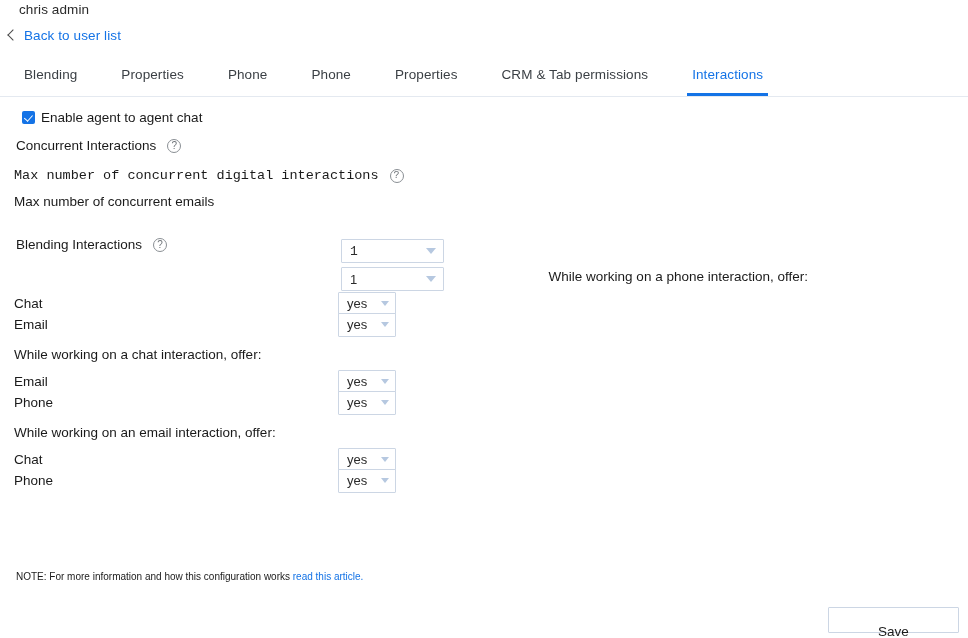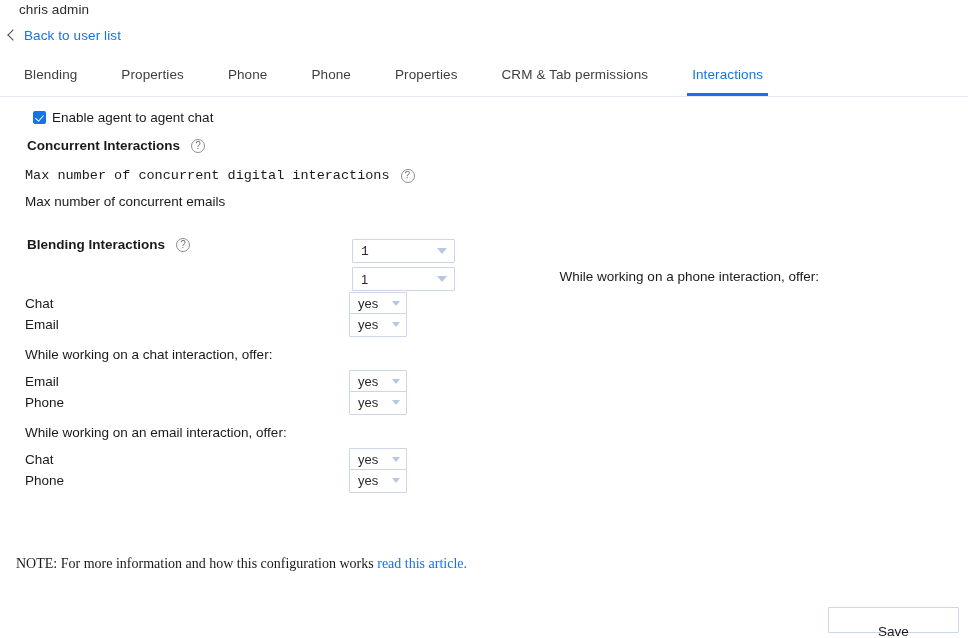--- a/index.html
+++ b/index.html
@@ -72,21 +72,21 @@
     position: absolute;
     left: -5px; right: -5px;
     bottom: -1.5px;
     height: 3px;
     background: #1473e6;
   }
 
   
   .content {
     position: absolute;
-    left: 11px; top: 97px;
+    left: 0; top: 97px;
     width: 808px;
   }
 
   .checkbox-row {
     display: flex; align-items: center;
     margin: 13px 0 0 22px;
     cursor: pointer;
   }
   .cb {
     width: 13px; height: 13px;
@@ -106,21 +106,21 @@
   }
   .cb-label {
     font-size: 13.5px;
     margin-left: 6px;
     color: #1a1a1a;
   }
 
   .section-head {
     display: flex; align-items: center;
     font-size: 13.5px;
-    font-weight: bold;
+    font-weight: normal;
     color: #1a1a1a;
     margin-left: 16px;
   }
   .help {
     display: inline-block;
     width: 14px; height: 14px;
     border: 1.2px solid #8a8f94;
     border-radius: 50%;
     margin-left: 11px;
     position: relative;
@@ -176,24 +176,23 @@
   }
 
   .subhead {
     font-size: 13.5px;
     color: #1a1a1a;
     margin-left: 14px;
   }
 
   .note {
     position: absolute;
-    left: 16px; top: 556px;
-    font-size: 14px;
-    color: #1a1a1a;
-    font-family: Liberation Serif, serif;
+    left: 16px; top: 571px;
+    font-size: 10px;
+    color: #1a1a1a;
   }
   .note a {
     color: #1473e6;
     text-decoration: none;
     cursor: pointer;
   }
 
   .save-btn {
     position: absolute;
     left: 828px; top: 607px;

